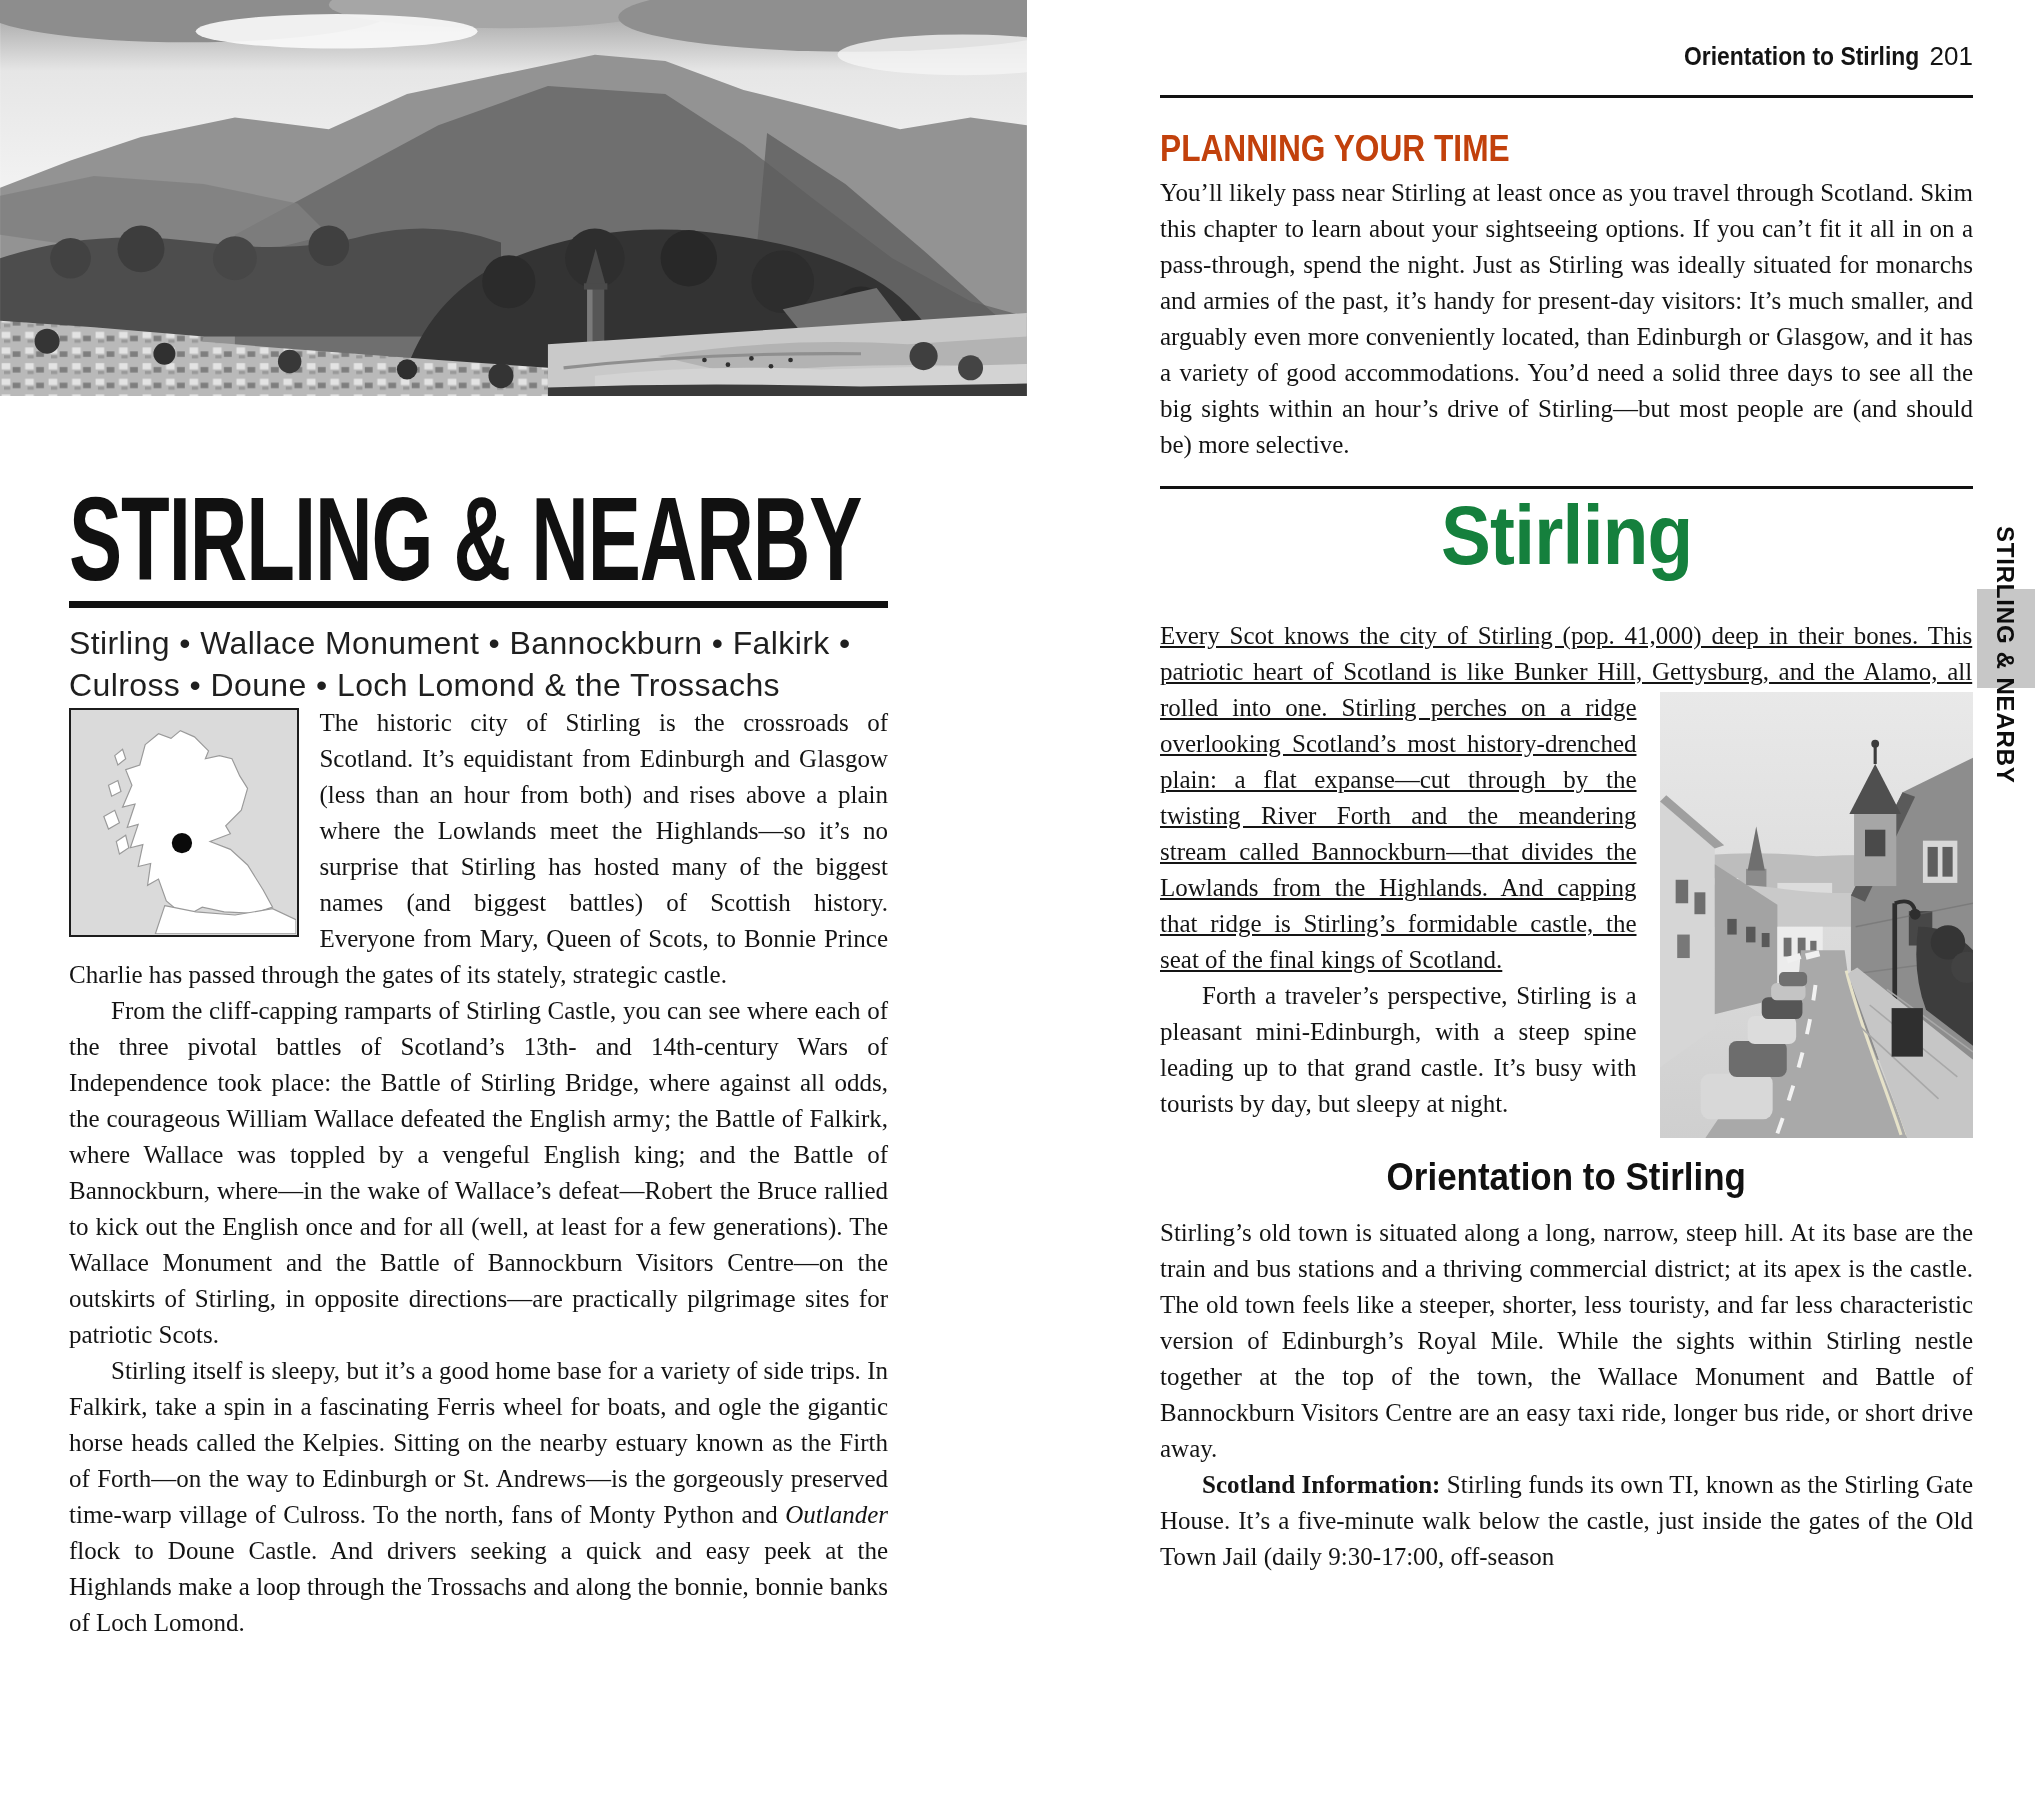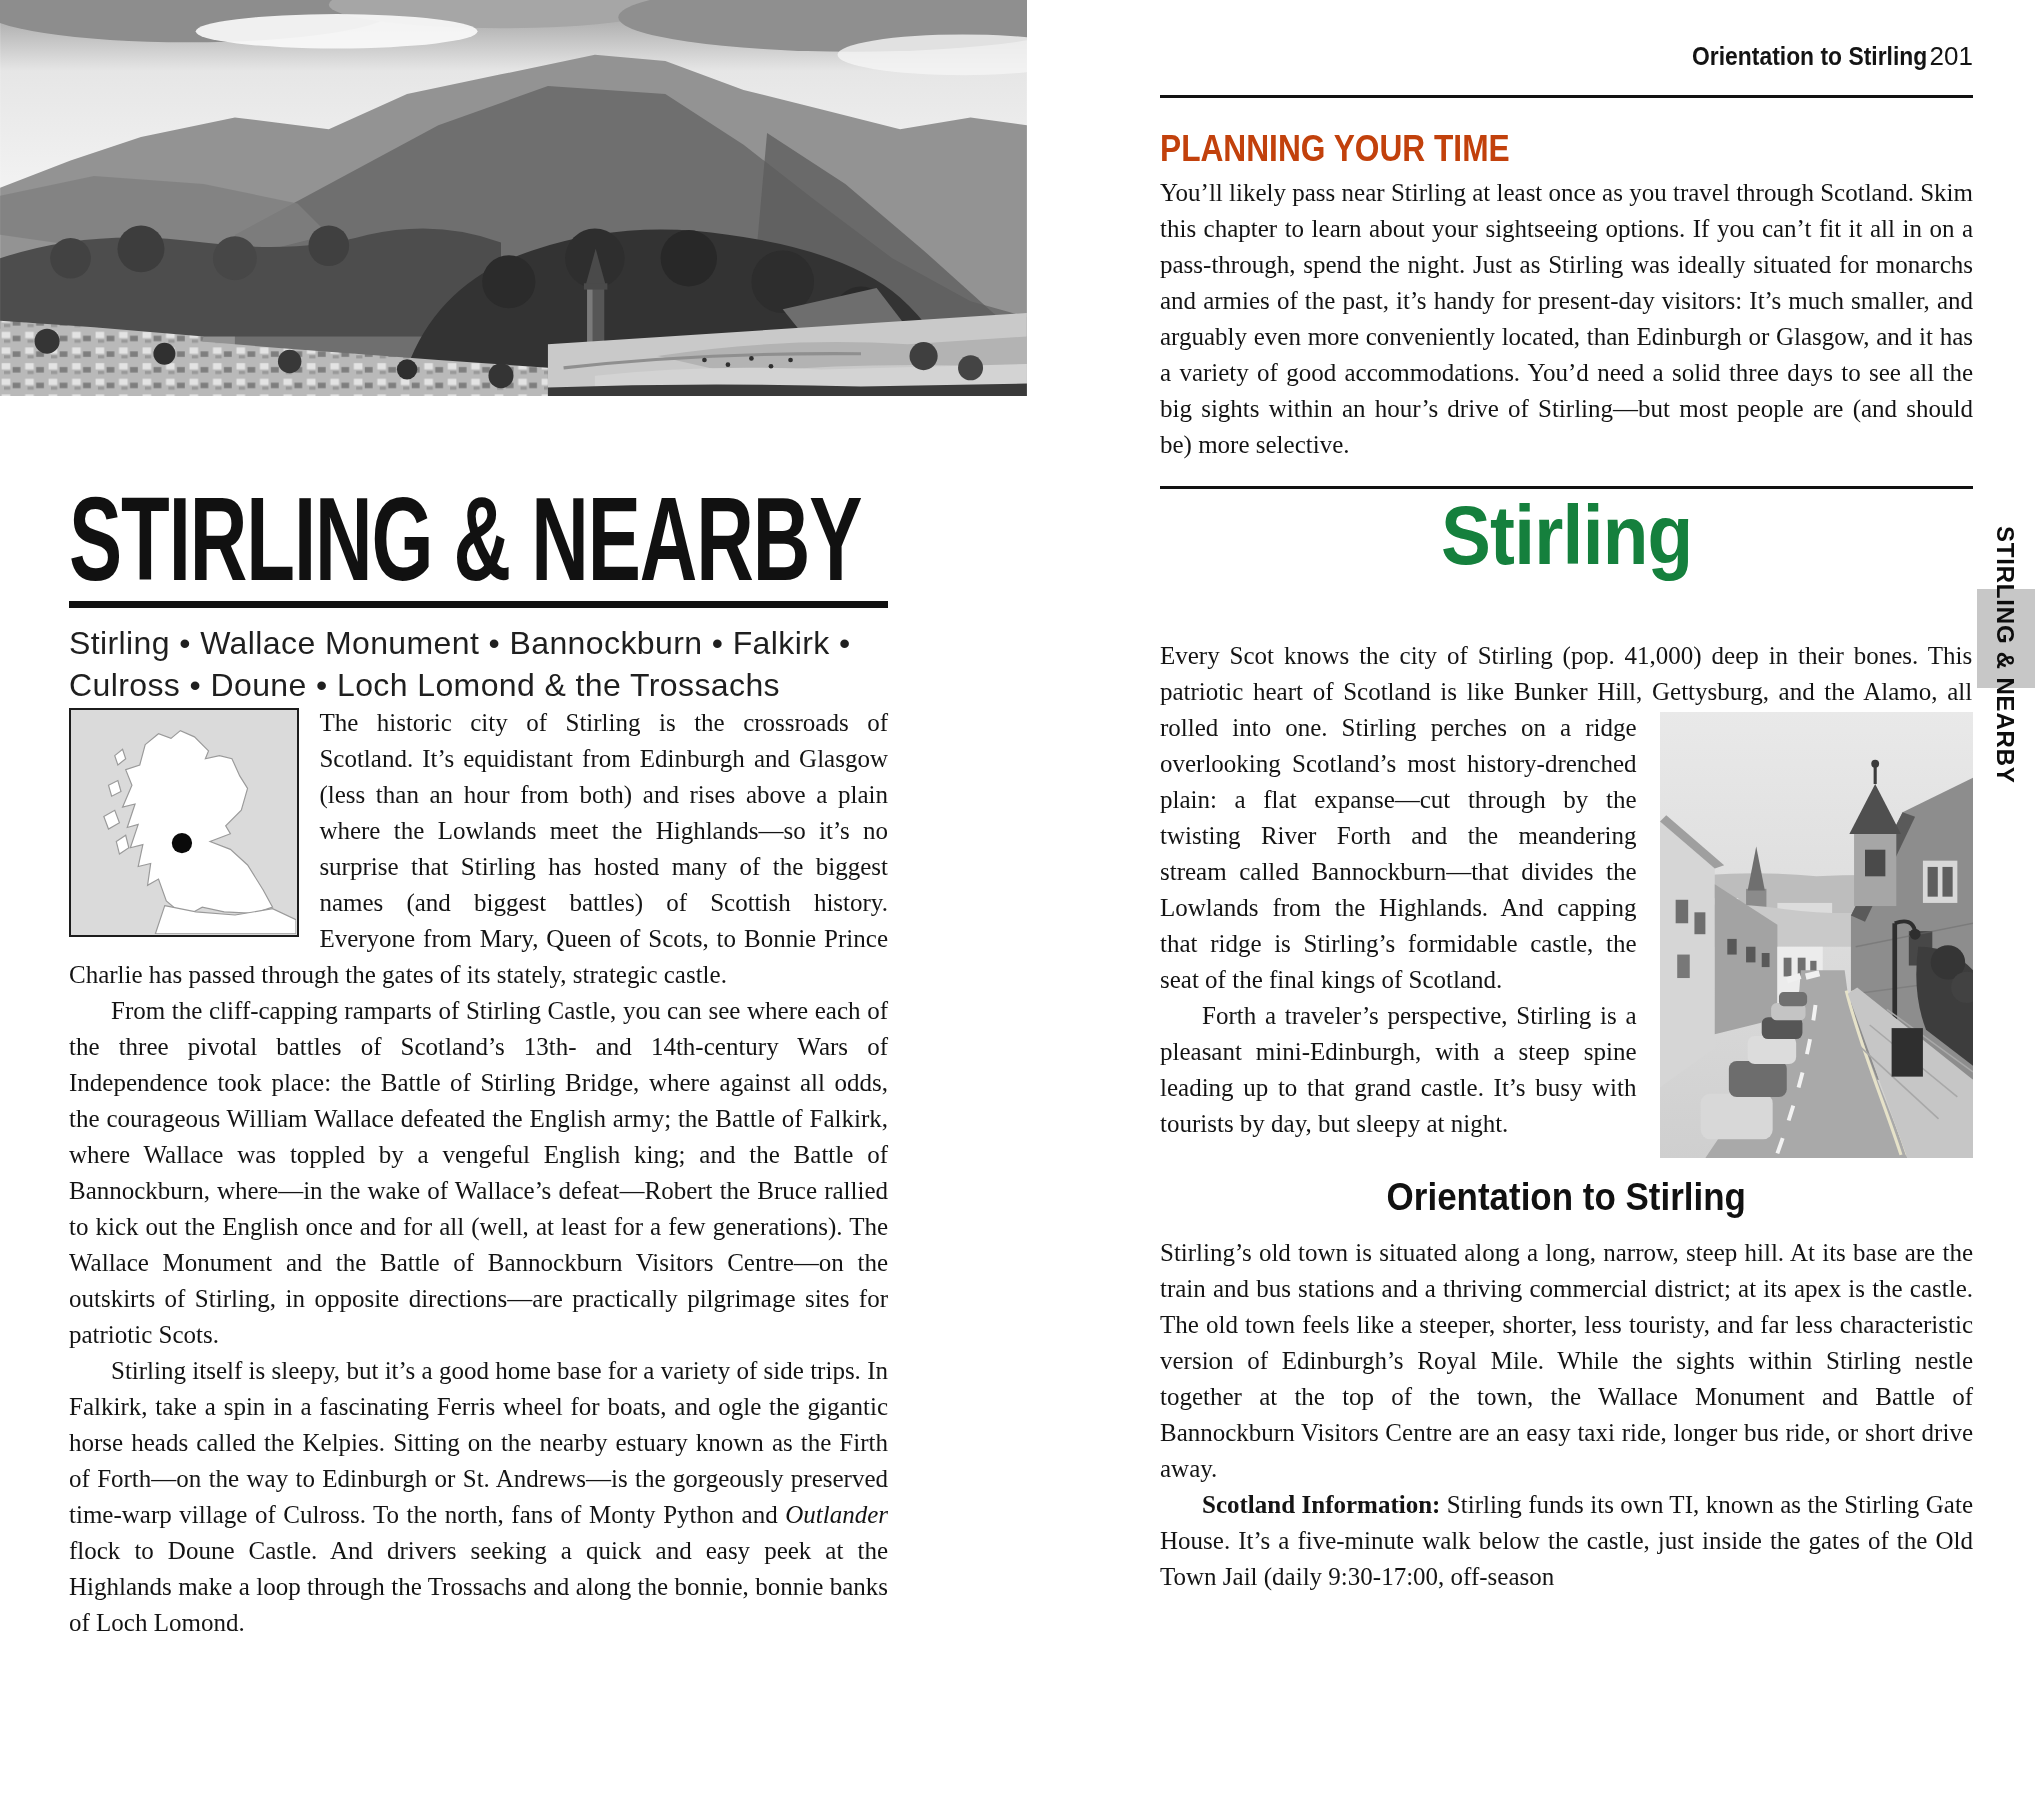--- a/index.html
+++ b/index.html
@@ -44,35 +44,35 @@
   .ital{font-style:italic;}
   .run-in{font-weight:700;}
 
   
   .right-col{left:1160px;top:31px;width:813px;}
   .running-head{
     text-align:right;margin-top:7.8px;line-height:34px;
     font-family:"Liberation Sans", sans-serif;font-size:26px;white-space:nowrap;
   }
   .rh-title{display:inline-block;font-weight:700;transform:scaleX(0.88);transform-origin:right center;letter-spacing:0;}
-  .rh-num{display:inline-block;margin-left:2px;font-weight:400;}
+  .rh-num{display:inline-block;margin-left:10px;font-weight:400;}
   .head-rule{height:3.1px;background:#111;margin-top:22px;}
   .sect-rule{height:3.1px;background:#111;margin-top:23.5px;}
   .kicker{
     margin:33px 0 0 0;font-family:"Liberation Sans", sans-serif;font-weight:700;
     font-size:36px;line-height:36px;color:#c2410c;white-space:nowrap;
   }
   .kicker .cond2{display:inline-block;transform:scaleX(0.88);transform-origin:left center;}
   .kicker + .jp{margin-top:7.8px;}
   .city-heading{
     margin:1.6px 0 0 0;text-align:center;font-family:"Liberation Sans", sans-serif;
     font-weight:700;font-size:83px;line-height:89px;color:#15803d;white-space:nowrap;
   }
   .city-heading .cond3{display:inline-block;transform:scaleX(0.9);transform-origin:center;letter-spacing:-0.8px;}
-  .city-heading + .jp{margin-top:58px;}
+  .city-heading + .jp{margin-top:38px;text-decoration:underline;}
   .orient-heading{
     margin:34px 0 0 0;text-align:center;font-family:"Liberation Sans", sans-serif;
     font-weight:700;font-size:38px;line-height:42px;color:#111;white-space:nowrap;
   }
   .orient-heading .cond4{display:inline-block;transform:scaleX(0.92);transform-origin:center;}
   .orient-heading + .jp{margin-top:17px;}
 
   
   .tab-bg{left:1977px;top:589px;width:58px;height:99px;background:#c7c7c7;}
   .tab-text{

